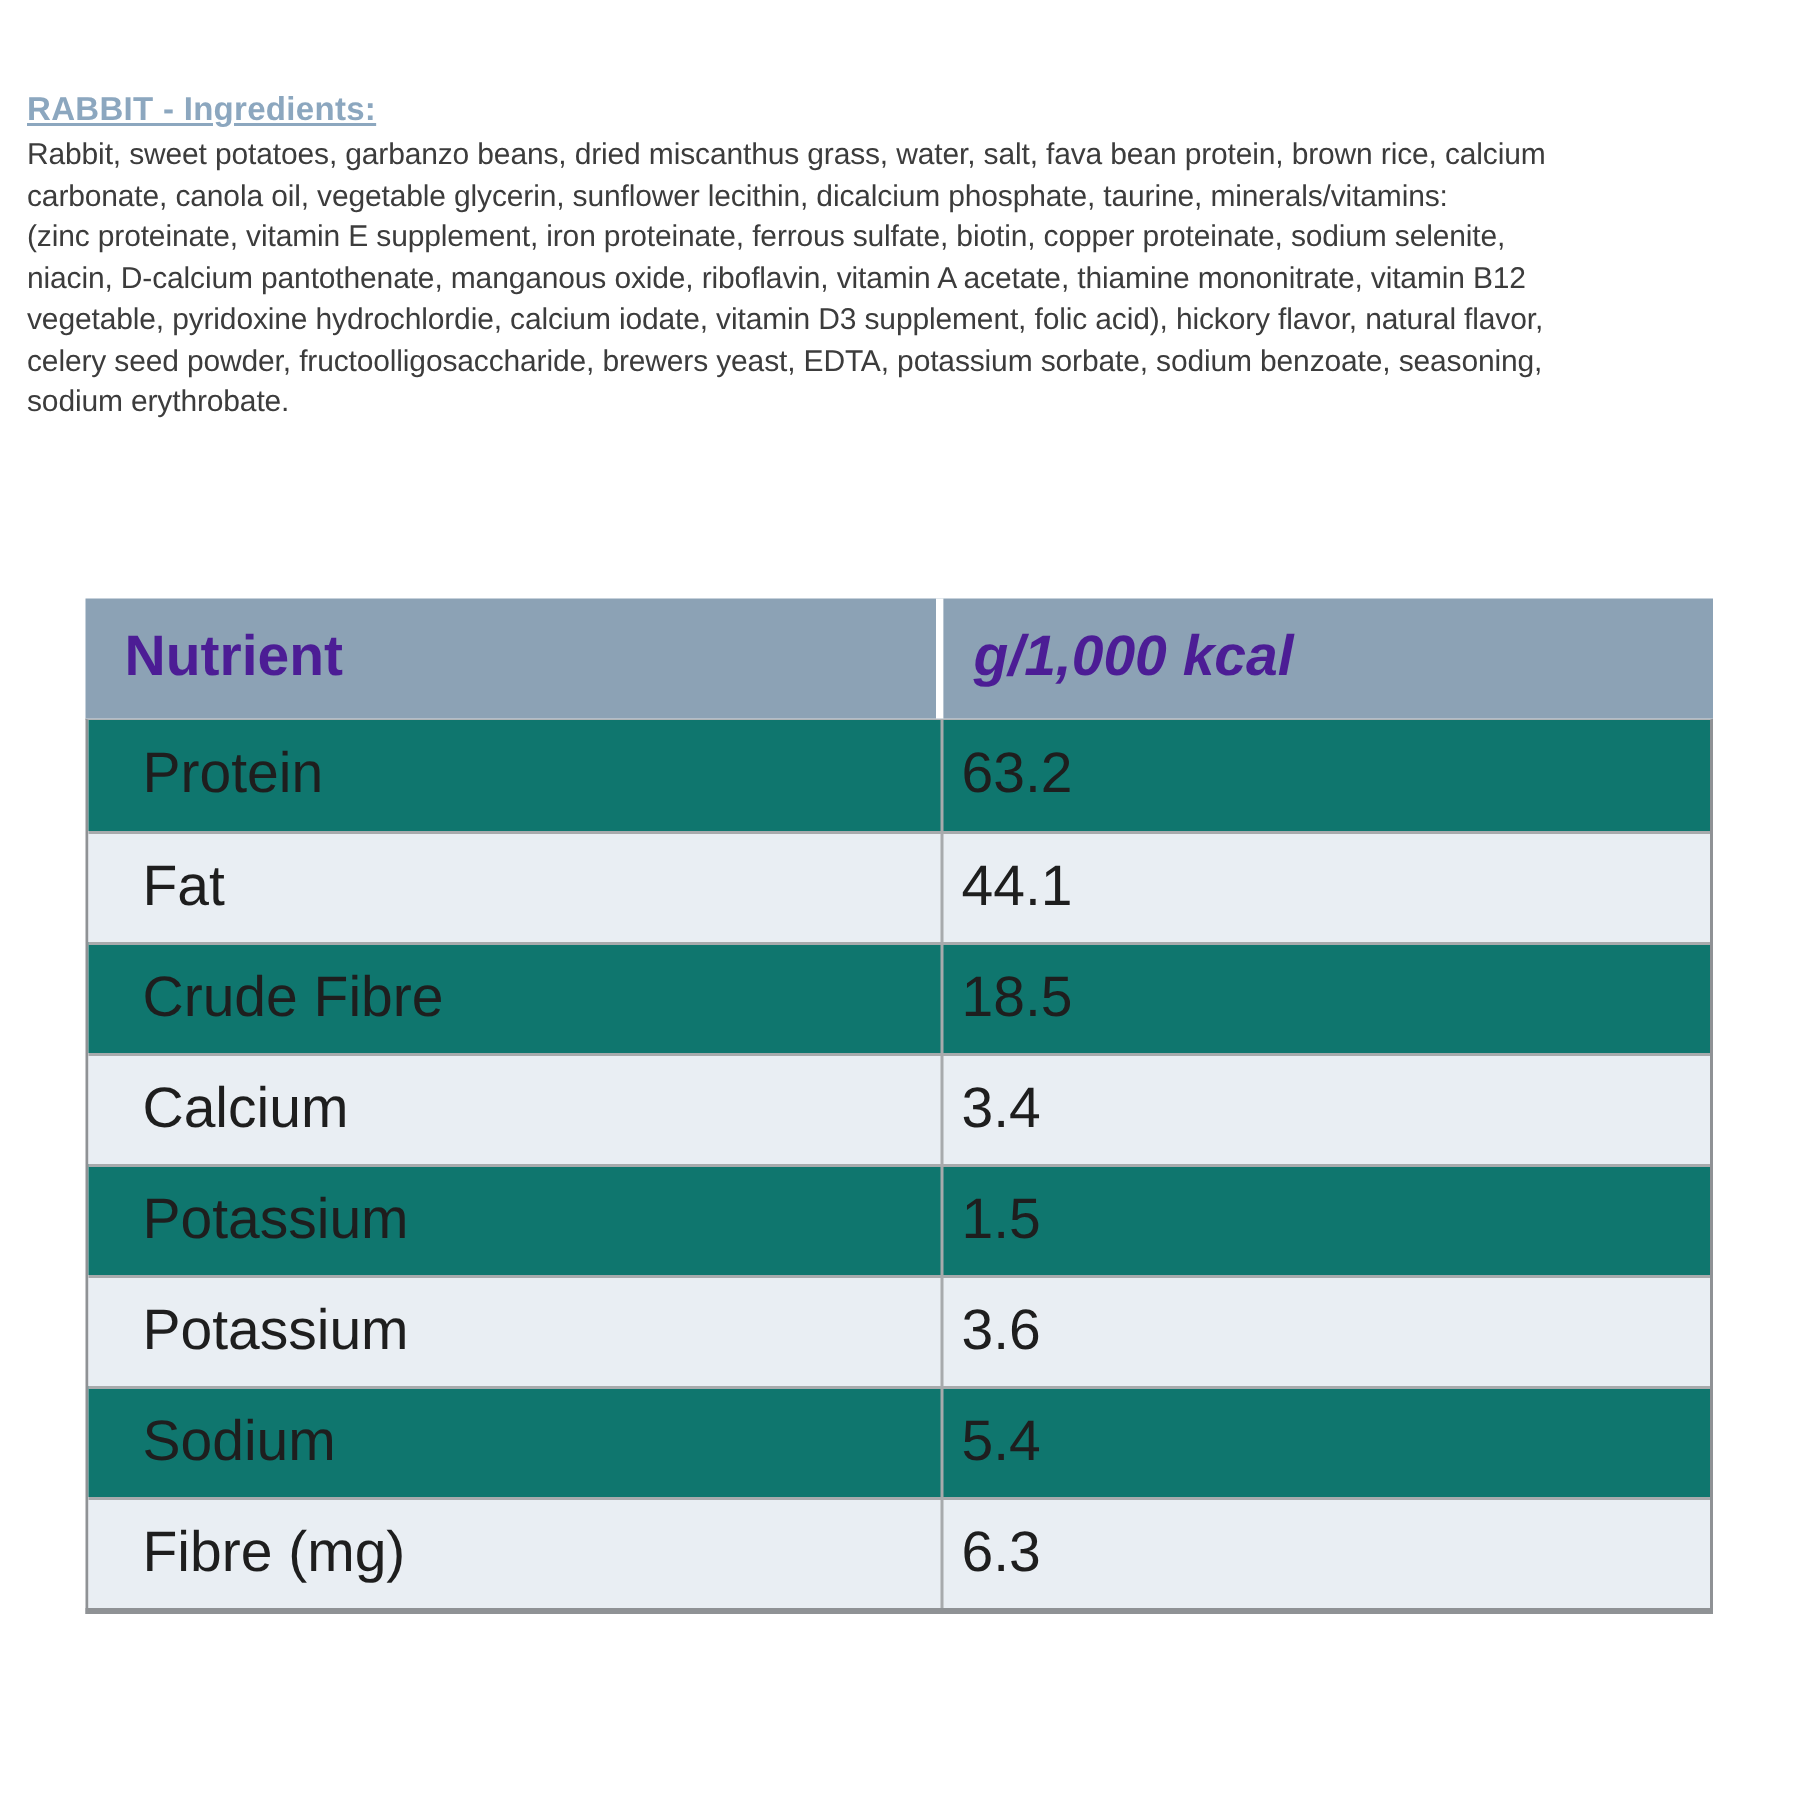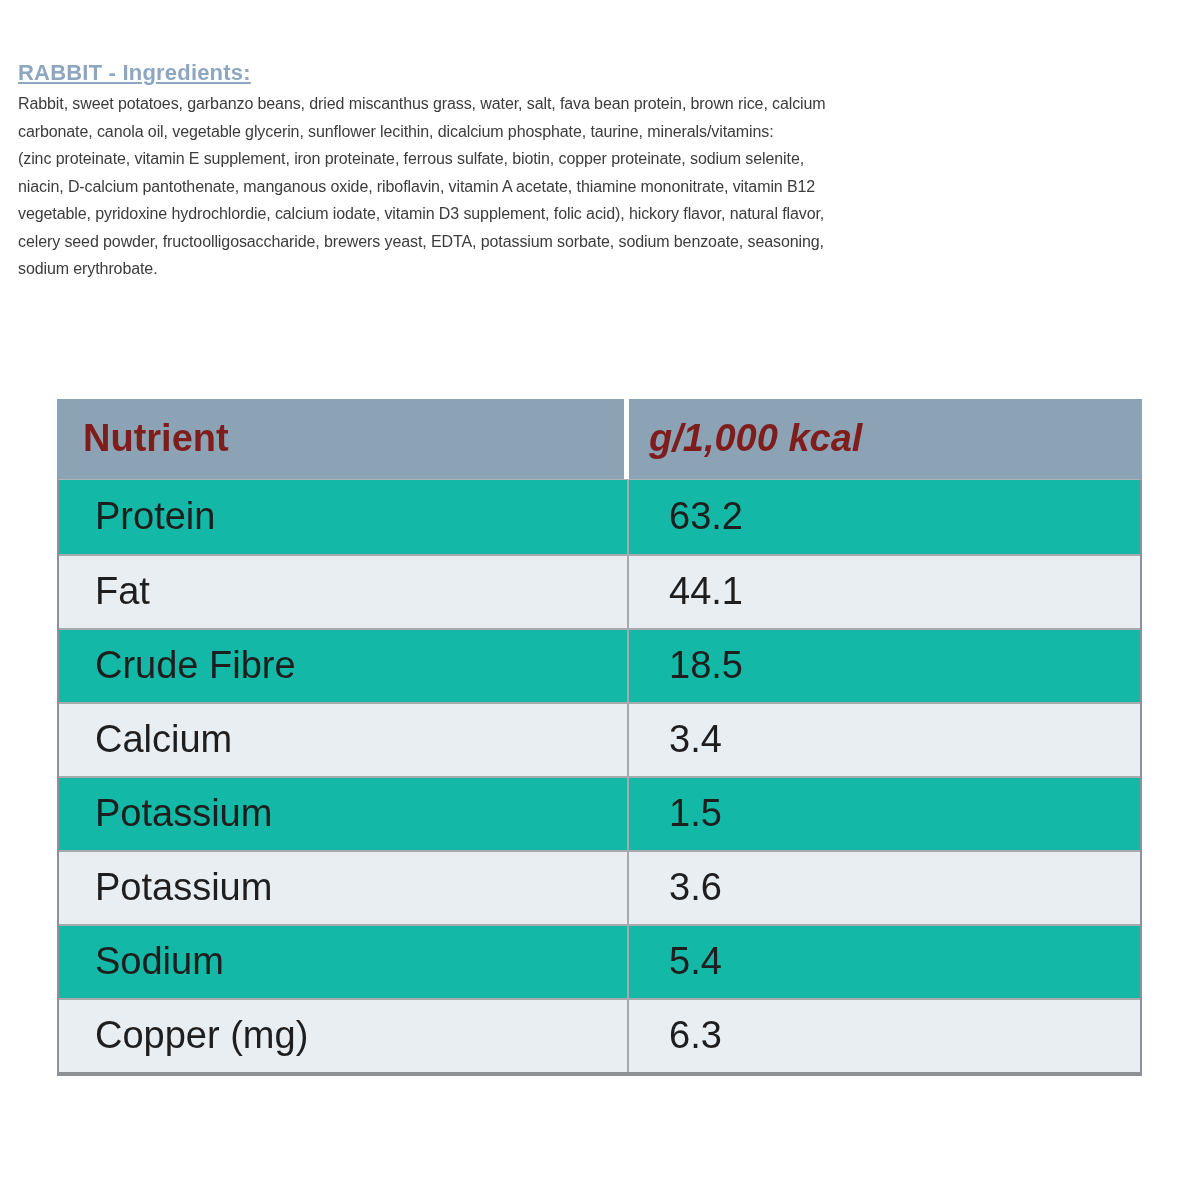--- a/index.html
+++ b/index.html
@@ -21,38 +21,38 @@
     font-size:22px;
     line-height:26px;
     font-weight:bold;
     color:var(--heading-text);
     letter-spacing:0.2px;
     text-decoration:underline;
   }
   .ingredients{
     margin:4px 0 0 18px;
     width:1168px;
-    font-size:16px;
+    font-size:20px;
     line-height:27.5px;
     color:var(--body-text);
     letter-spacing:-0.1px;
   }
   .ingredients .line{display:block;white-space:nowrap;}
 
   .nutrition-table{
     margin:116px 0 0 57px;
     width:1085px;
   }
   .thead{
     display:flex;
     height:80px;
   }
   .th{
     background:var(--header-bg);
-    color:#7f1d1d;
+    color:#4c1d95;
     font-size:38px;
     font-weight:bold;
     display:flex;
     align-items:center;
   }
   .th.col1{
     width:572px;
     border-right:5px solid #ffffff;
     padding-left:26px;
   }
@@ -62,42 +62,42 @@
     font-style:italic;
   }
   .tbody{
     border:2px solid var(--outer-border);
     border-top:1px solid #B0B3B5;
     border-bottom-width:4px;
   }
   .tr{
     display:flex;
     height:74px;
-    background:#14b8a6;
+    background:#0f766e;
   }
   .tr + .tr{
     border-top:2px solid var(--row-border);
   }
   .tr.alt{
     background:var(--alt-row-bg);
   }
   .td{
     display:flex;
     align-items:center;
     font-size:38px;
     color:var(--table-text);
   }
   .td.col1{
     width:570px;
     border-right:2px solid var(--row-border);
     padding-left:36px;
   }
   .td.col2{
     width:511px;
-    padding-left:40px;
+    padding-left:12px;
   }
 </style>
 </head>
 <body>
 
 <div class="page">
 
   <h1 class="section-heading">RABBIT - Ingredients:</h1>
 
   <div class="ingredients">
@@ -138,19 +138,19 @@
       </div>
       <div class="tr alt">
         <div class="td col1">Potassium</div>
         <div class="td col2">3.6</div>
       </div>
       <div class="tr">
         <div class="td col1">Sodium</div>
         <div class="td col2">5.4</div>
       </div>
       <div class="tr alt">
-        <div class="td col1">Copper (mg)</div>
+        <div class="td col1">Fibre (mg)</div>
         <div class="td col2">6.3</div>
       </div>
     </div>
   </div>
 
 </div>
 
 </body></html>

